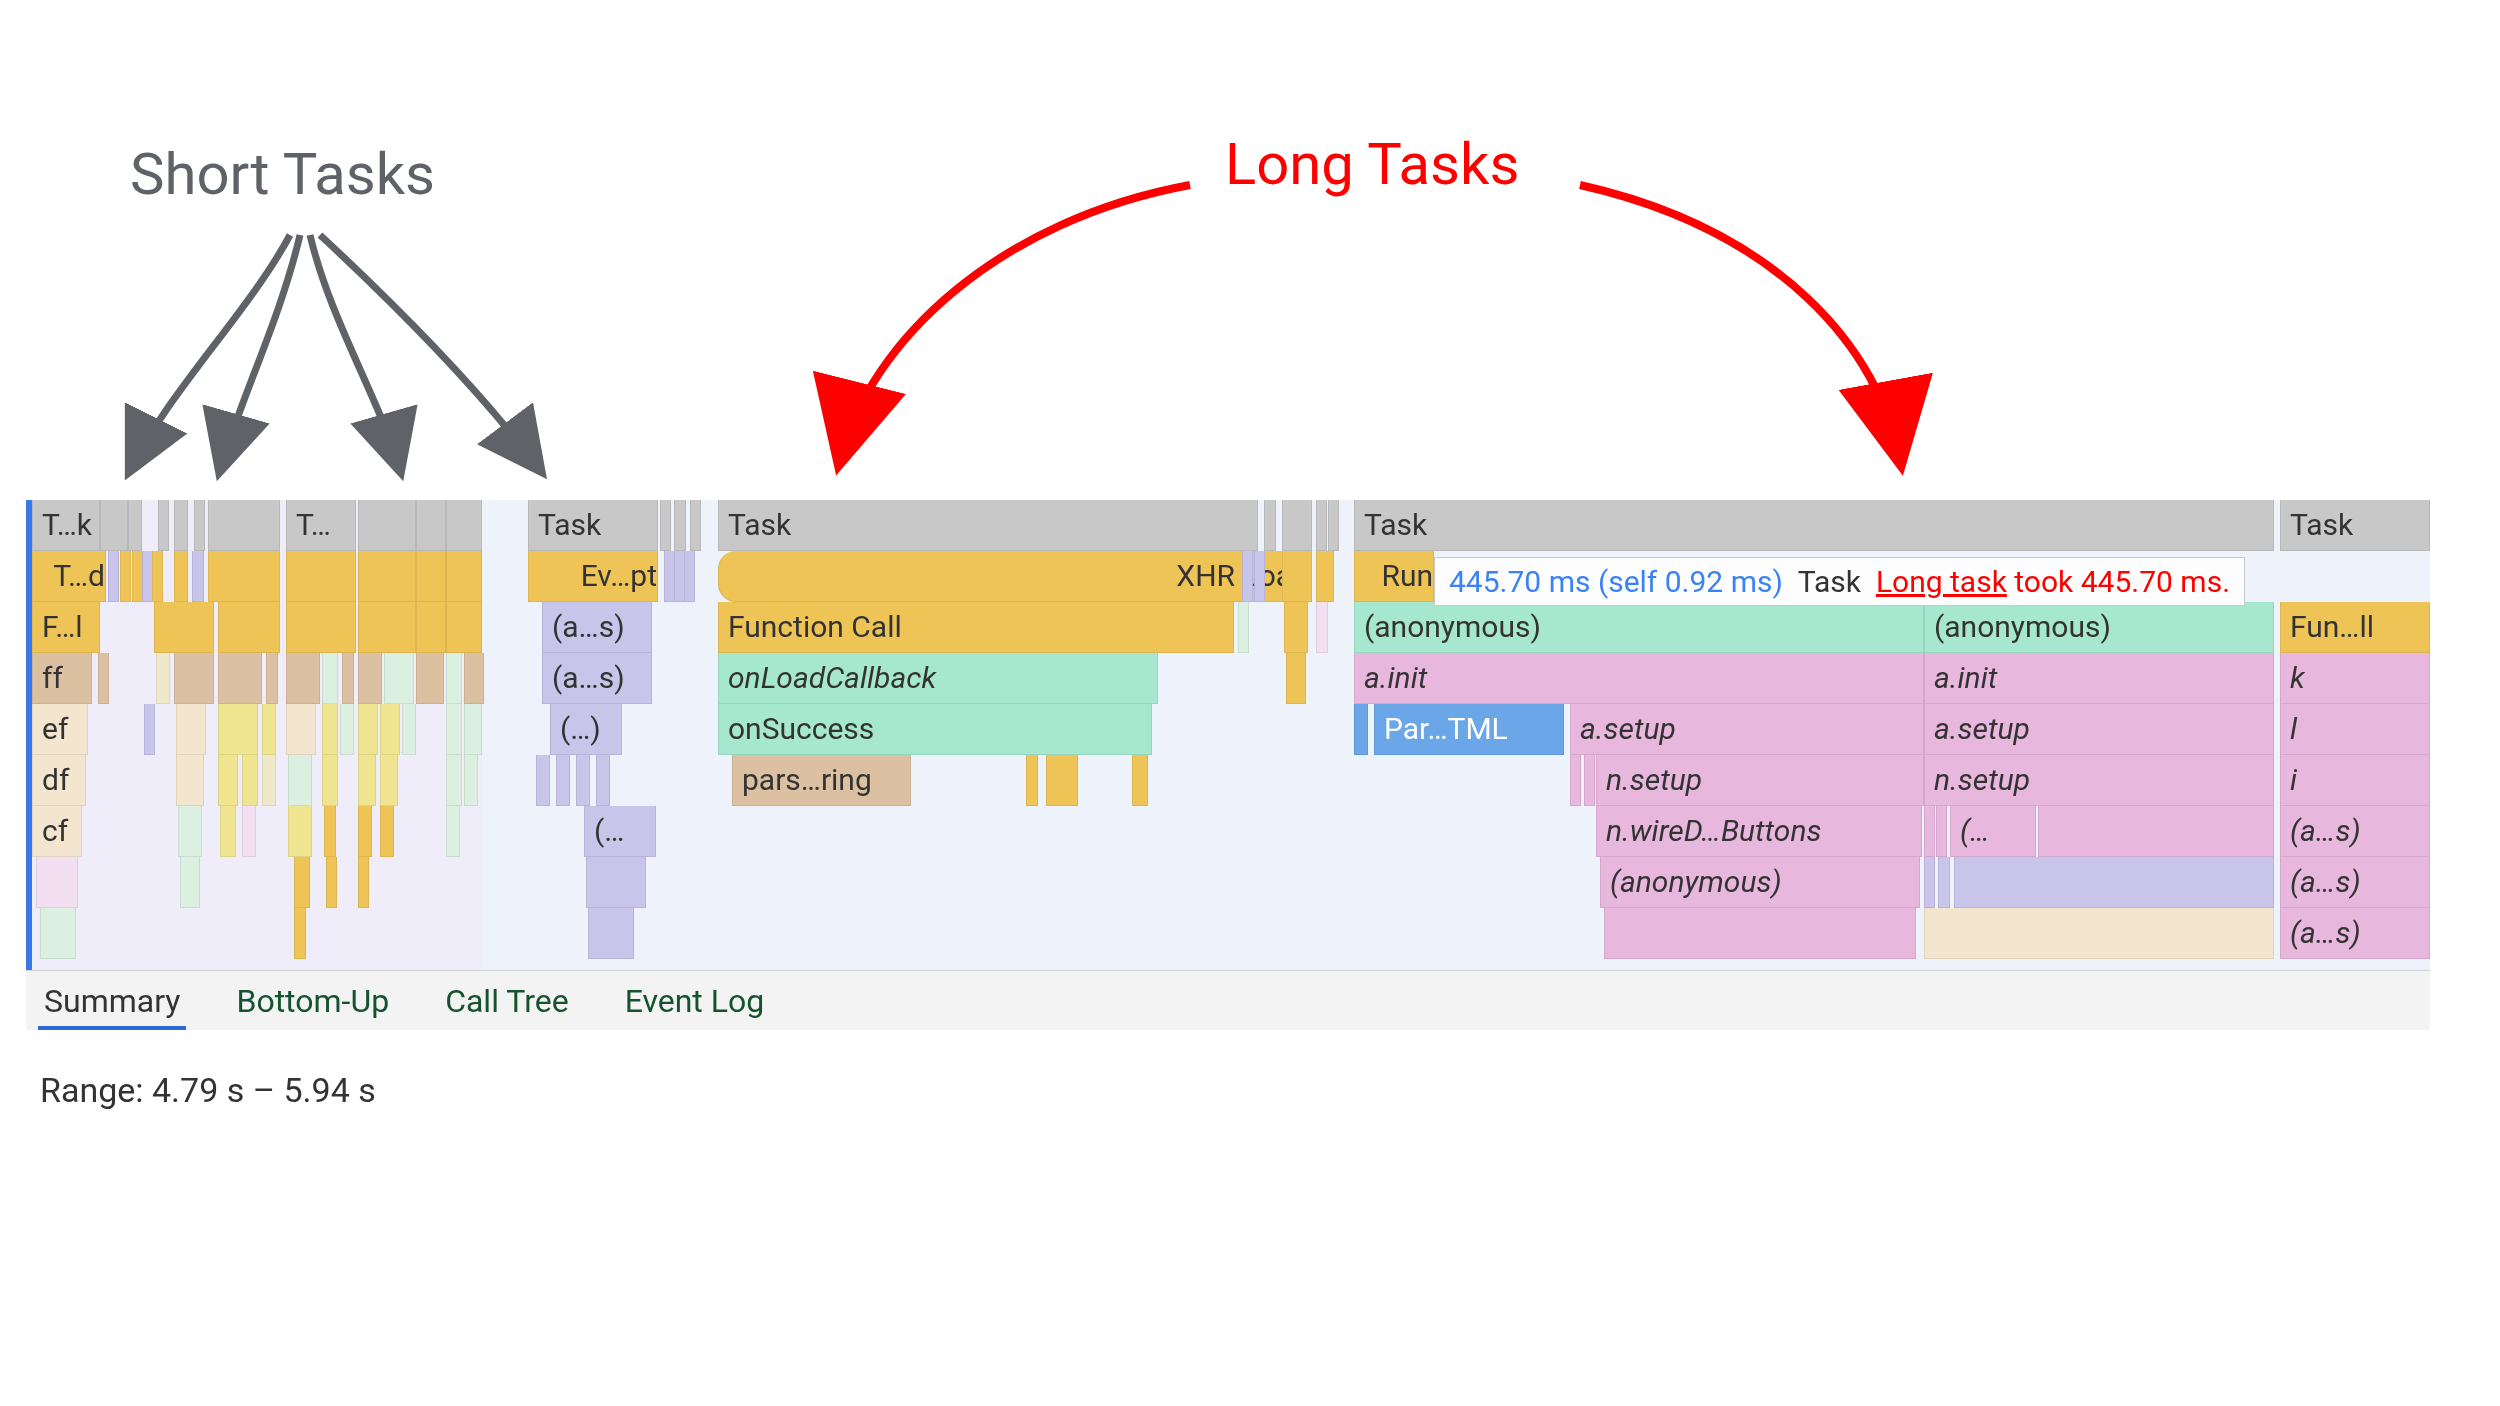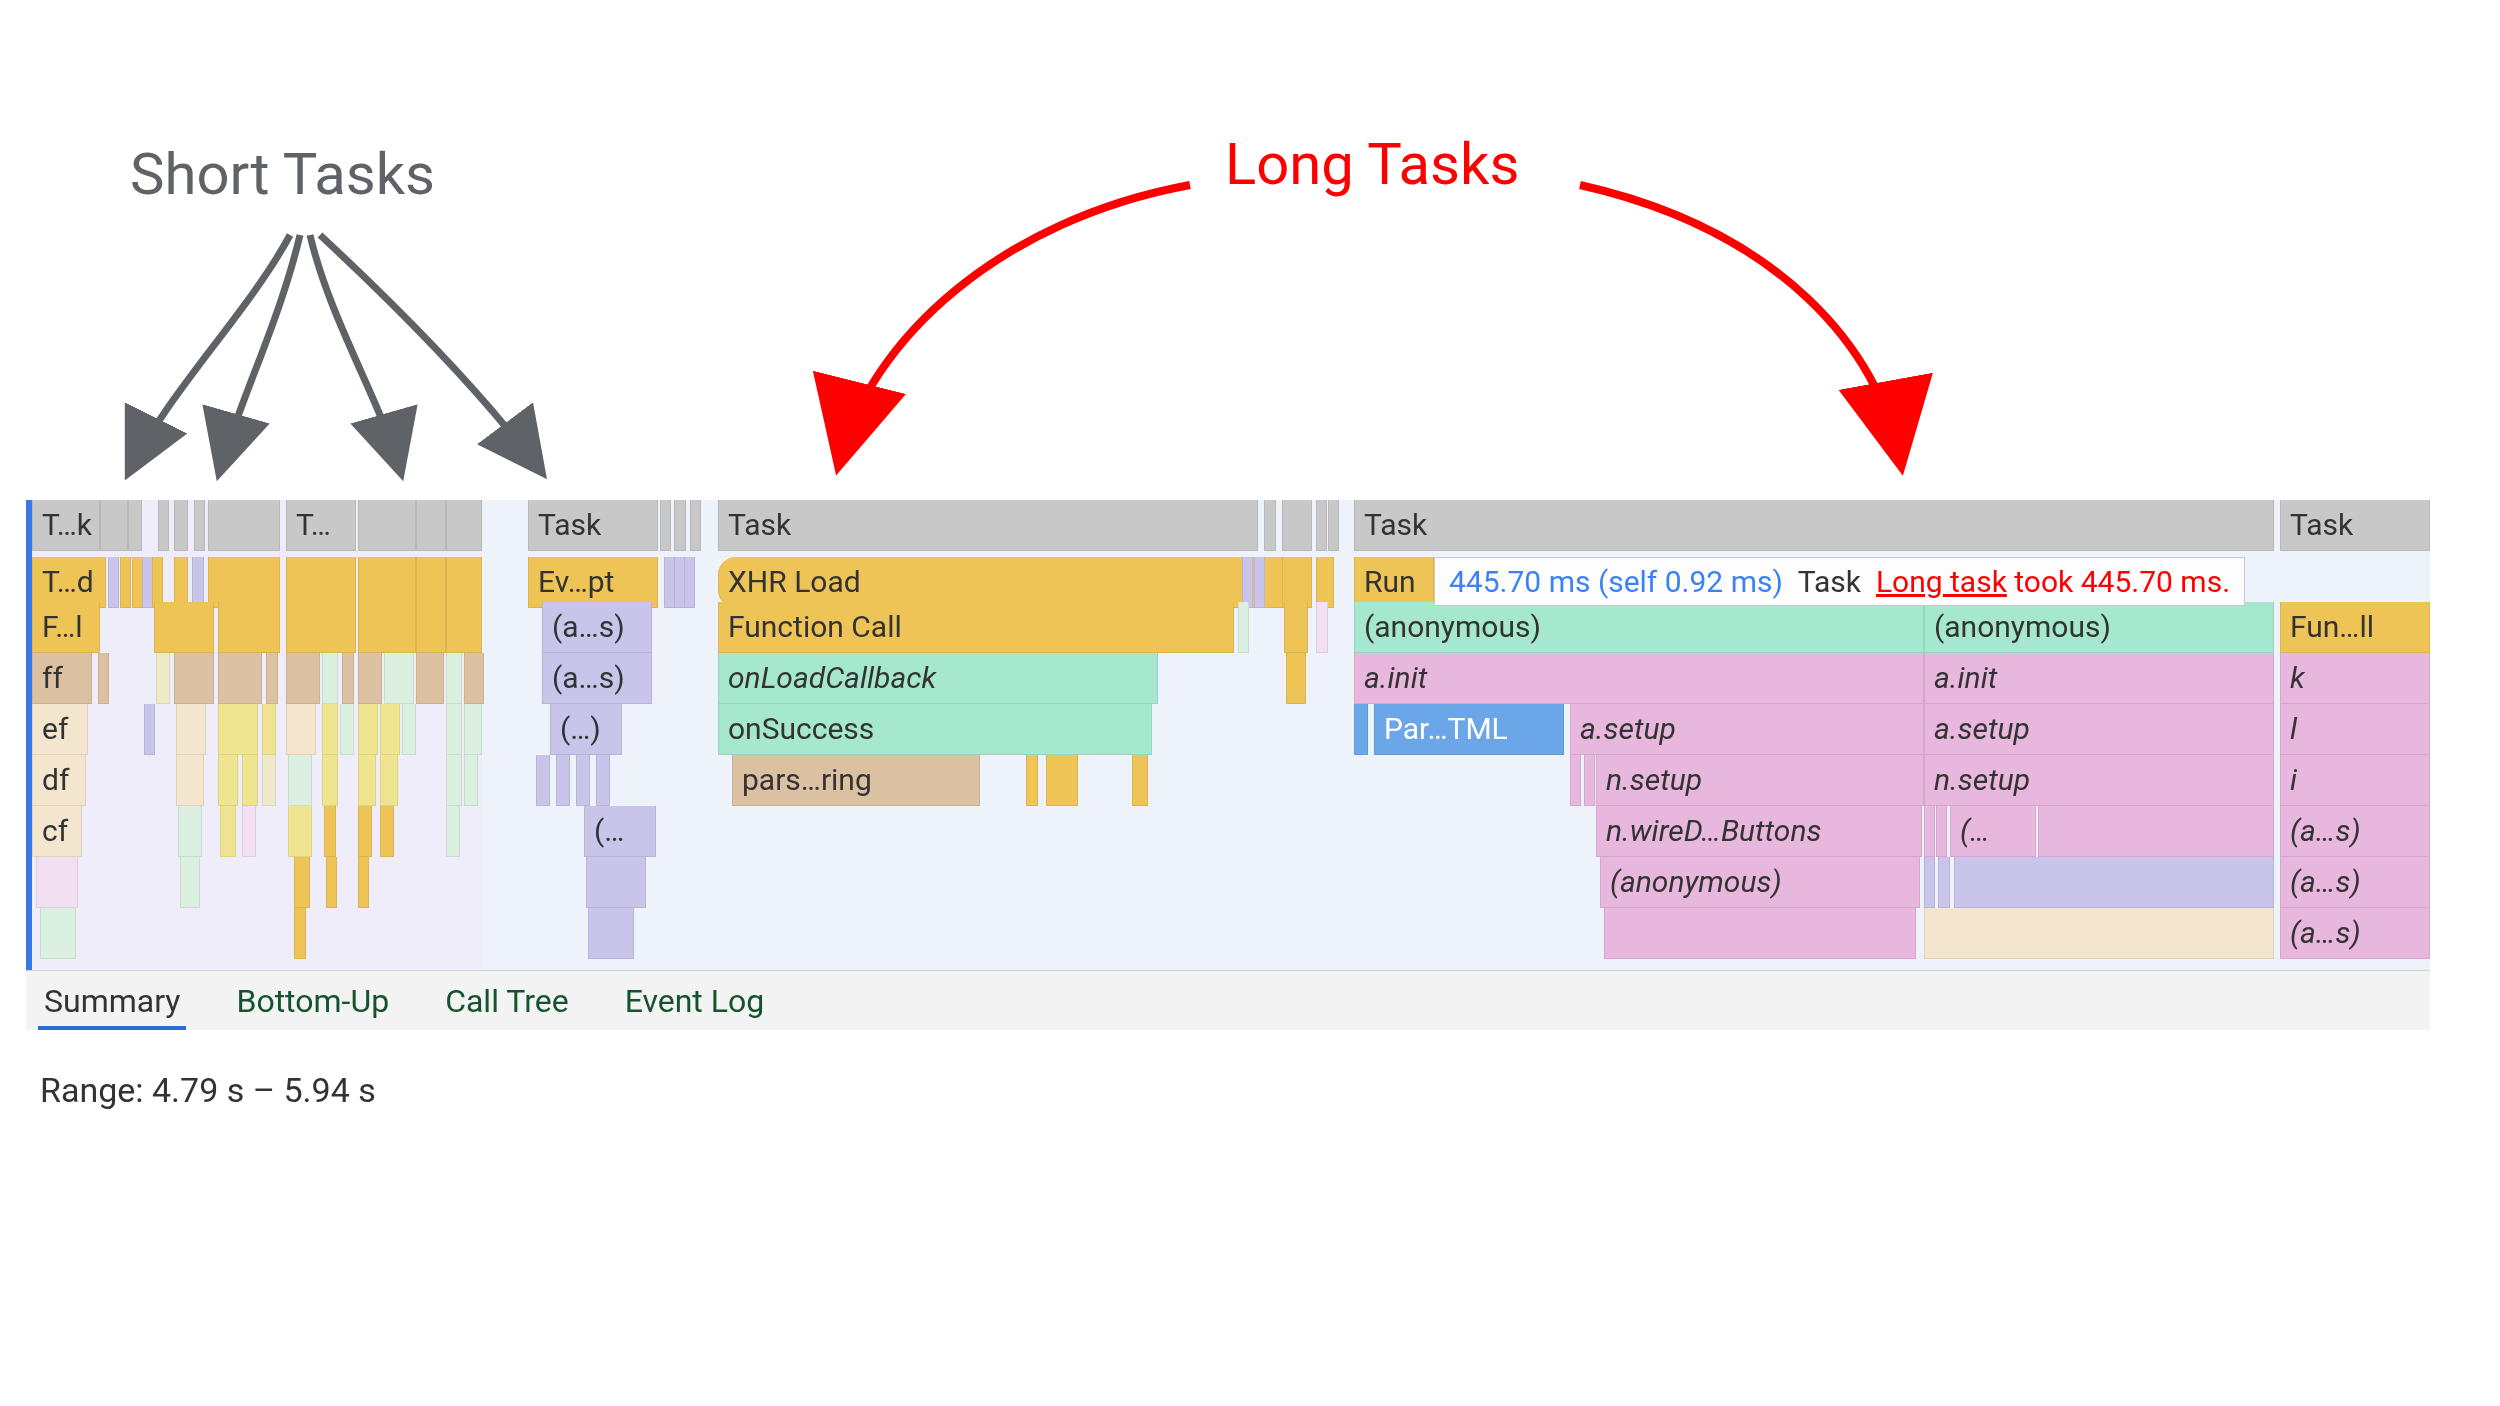--- a/index.html
+++ b/index.html
@@ -178,21 +178,21 @@
     <div class="flame-block c-task" style="left:1238px;width:12px;"></div>
     <div class="flame-block c-task" style="left:1256px;width:30px;"></div>
     <div class="flame-block c-task" style="left:1290px;width:8px;"></div>
     <div class="flame-block c-task" style="left:1302px;width:8px;"></div>
 
     <div class="flame-block c-task" style="left:1328px;width:920px;">Task</div>
 
     <div class="flame-block c-task" style="left:2254px;width:150px;">Task</div>
   </div>
 
-  <div class="flame-row" style="top:57px;">
+  <div class="flame-row" style="top:51px;text-align:right;">
     <div class="flame-block c-orange" style="left:6px;width:74px;">T…d</div>
     <div class="flame-block c-purple" style="left:82px;width:8px;"></div>
     <div class="flame-block c-orange" style="left:94px;width:8px;"></div>
     <div class="flame-block c-orange" style="left:106px;width:6px;"></div>
     <div class="flame-block c-purple" style="left:116px;width:6px;"></div>
     <div class="flame-block c-orange" style="left:126px;width:10px;"></div>
     <div class="flame-block c-orange" style="left:148px;width:14px;"></div>
     <div class="flame-block c-purple" style="left:166px;width:12px;"></div>
     <div class="flame-block c-orange" style="left:182px;width:72px;"></div>
     <div class="flame-block c-orange" style="left:260px;width:70px;"></div>
@@ -298,21 +298,21 @@
     <div class="flame-block c-yel" style="left:332px;width:18px;"></div>
     <div class="flame-block c-yel" style="left:354px;width:18px;"></div>
     <div class="flame-block c-lgreen" style="left:420px;width:16px;"></div>
     <div class="flame-block c-lgreen" style="left:438px;width:14px;"></div>
 
     <div class="flame-block c-purple" style="left:510px;width:14px;"></div>
     <div class="flame-block c-purple" style="left:530px;width:14px;"></div>
     <div class="flame-block c-purple" style="left:550px;width:14px;"></div>
     <div class="flame-block c-purple" style="left:570px;width:14px;"></div>
 
-    <div class="flame-block c-tan" style="left:706px;width:248px;">pars…ring</div>
+    <div class="flame-block c-tan" style="left:706px;width:179px;">pars…ring</div>
     <div class="flame-block c-orange" style="left:1000px;width:12px;"></div>
     <div class="flame-block c-orange" style="left:1020px;width:32px;"></div>
     <div class="flame-block c-orange" style="left:1106px;width:16px;"></div>
 
     <div class="flame-block c-pink" style="left:1544px;width:10px;"></div>
     <div class="flame-block c-pink" style="left:1558px;width:8px;"></div>
     <div class="flame-block c-pink" style="left:1570px;width:328px;">n.setup</div>
     <div class="flame-block c-pink" style="left:1898px;width:350px;">n.setup</div>
     <div class="flame-block c-pink" style="left:2254px;width:150px;">i</div>
   </div>

